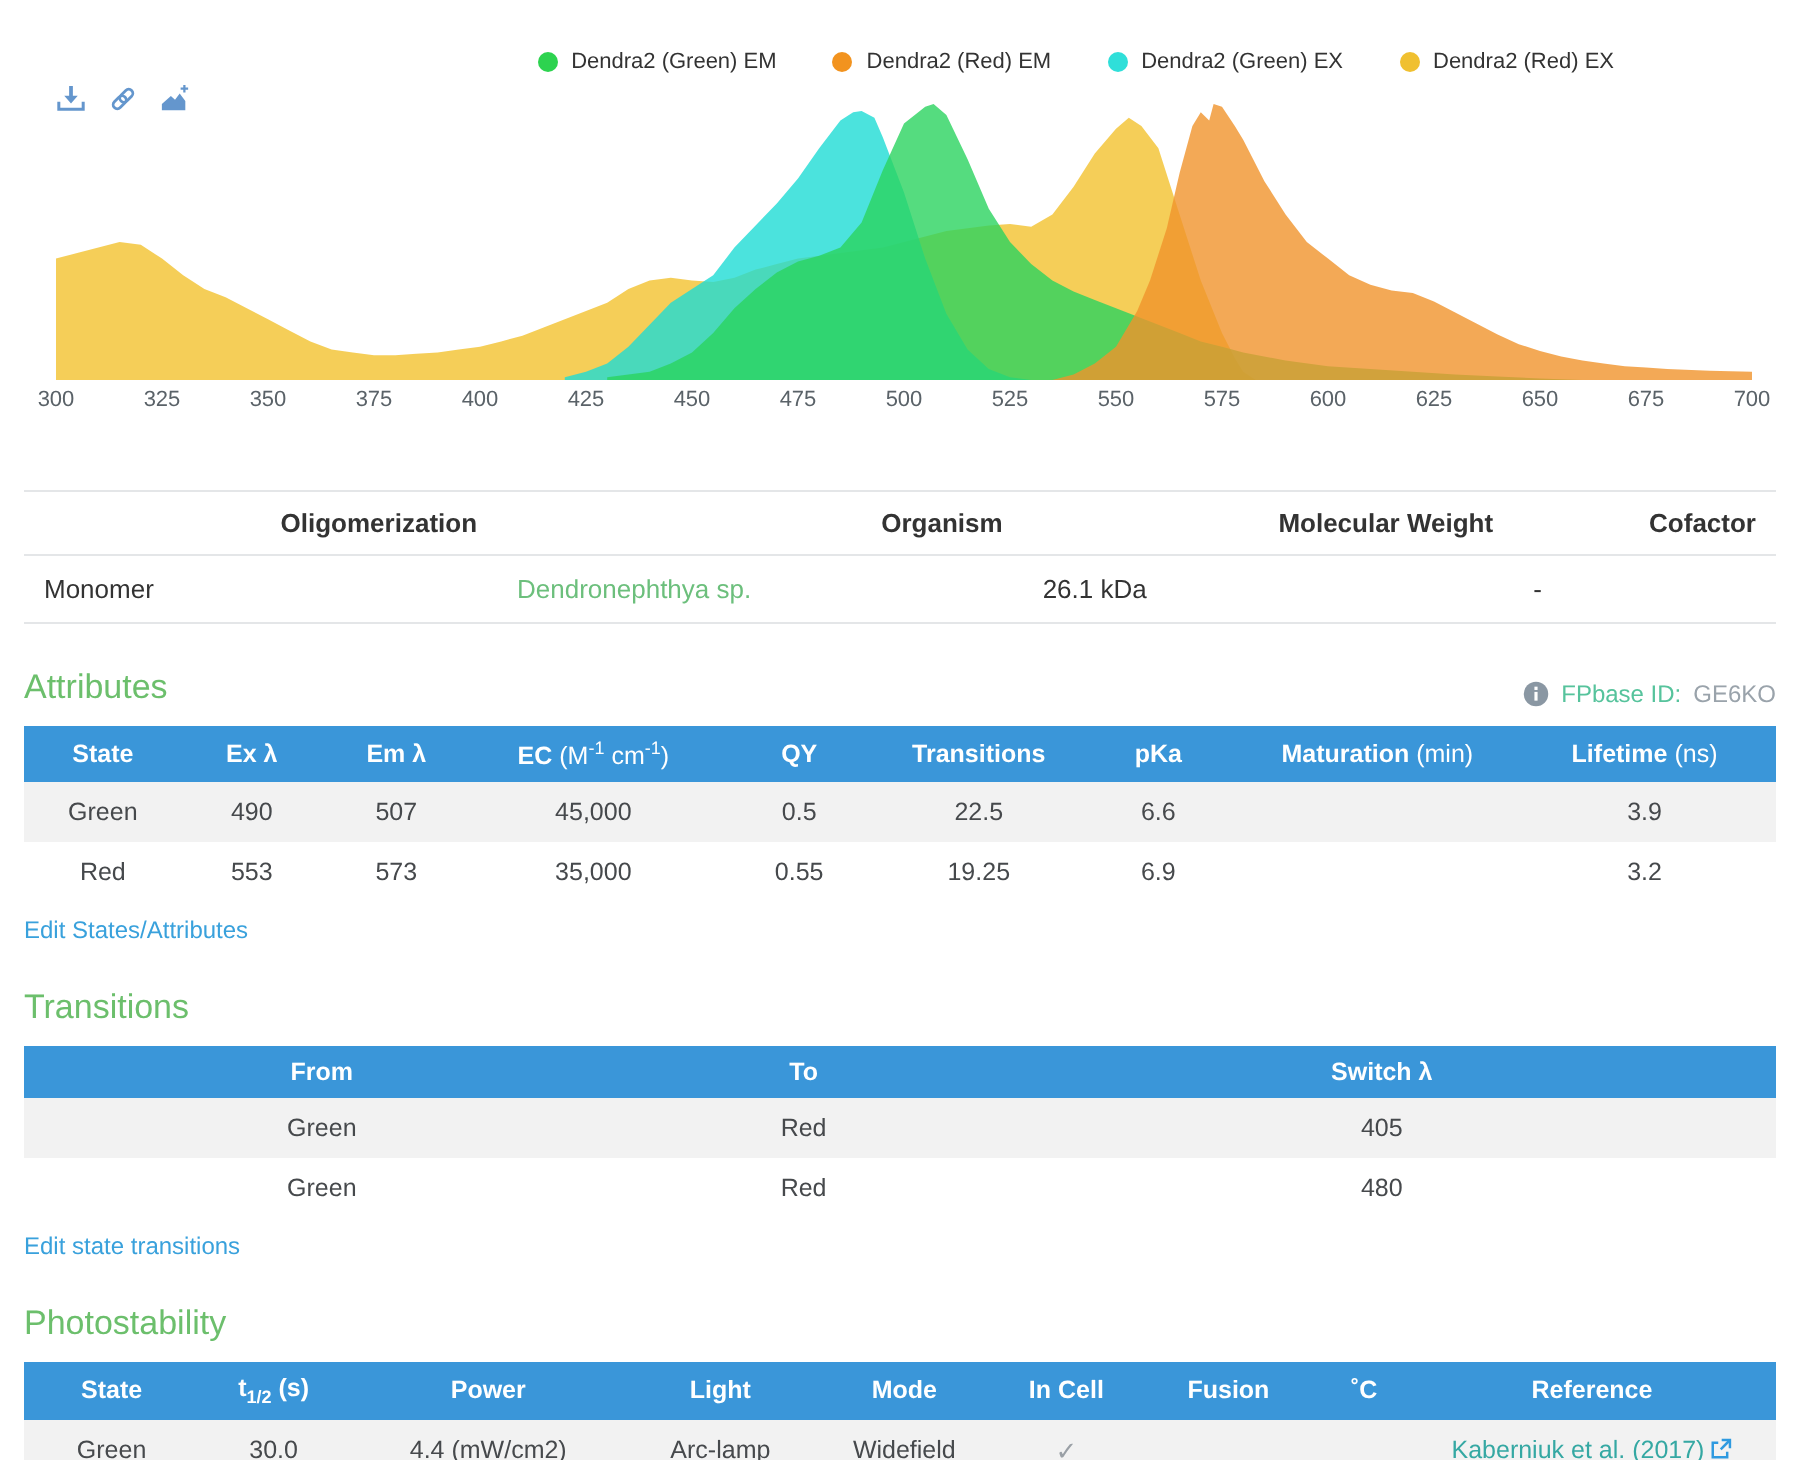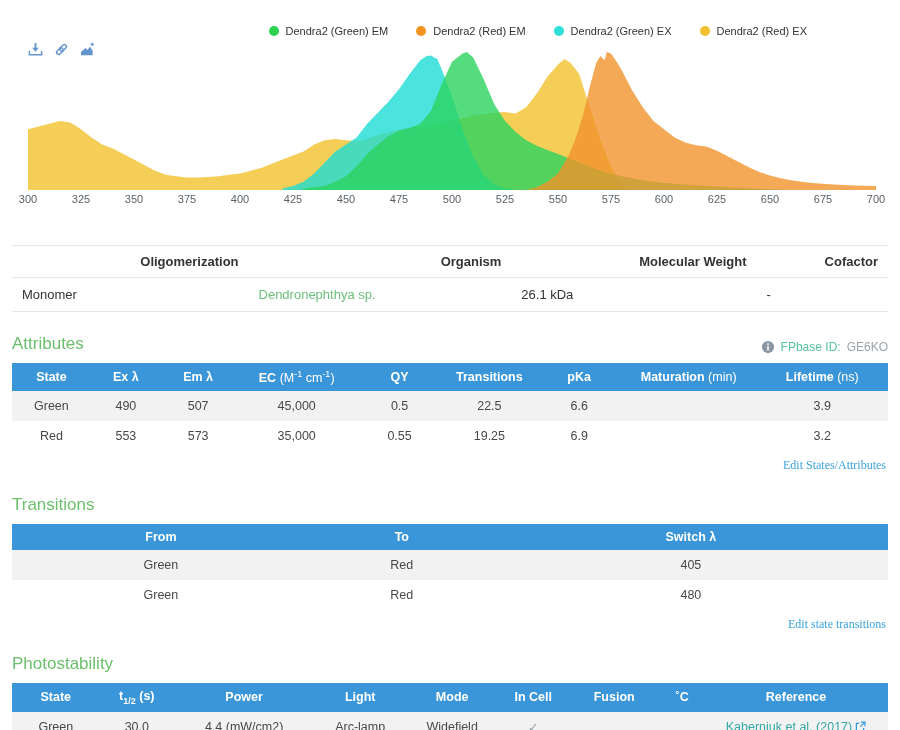--- a/index.html
+++ b/index.html
@@ -33,22 +33,22 @@
   .fpbase-id .value { color:#9aa3ab; }
   .info-circle { width:14px; height:14px; cursor:pointer; }
   
   .data-table { width:876px; margin:0 12px; border-collapse:collapse; font-size:12.5px; text-align:center; }
   .data-table thead th { background:#3a96d9; color:#fff; font-weight:bold; padding:6px 4px; }
   .data-table thead th .unit { font-weight:normal; }
   .data-table tbody td { padding:8px 4px; color:#46494c;margin-top:16px; }
   .data-table tbody tr.striped { background:#f2f2f2; }
   sup,sub { font-size:9px; }
   .check { color:#9aa0a6; font-size:13px; }
-  .edit-link { display:block; text-align:right; margin:7px 14px 0 12px;
-               font-size:12px; color:#39a1dc; text-decoration:none; cursor:pointer;font-family:Liberation Serif, serif; }
+  .edit-link { display:block; margin:7px 14px 0 12px;
+               font-size:12px; color:#39a1dc; text-decoration:none; cursor:pointer; }
   .ref-link { color:#35a8a3; text-decoration:none; cursor:pointer; white-space:nowrap; }
   .ext-icon { display:inline-block; width:11px; height:11px; margin-left:3px; vertical-align:-1px; color:#2f9ae0; }
   .ext-icon svg { width:100%; height:100%; display:block; }
 </style>
 </head>
 <body>
 
 <div class="chart-wrap">
   <div class="chart-toolbar">
     <span class="icon-btn">

